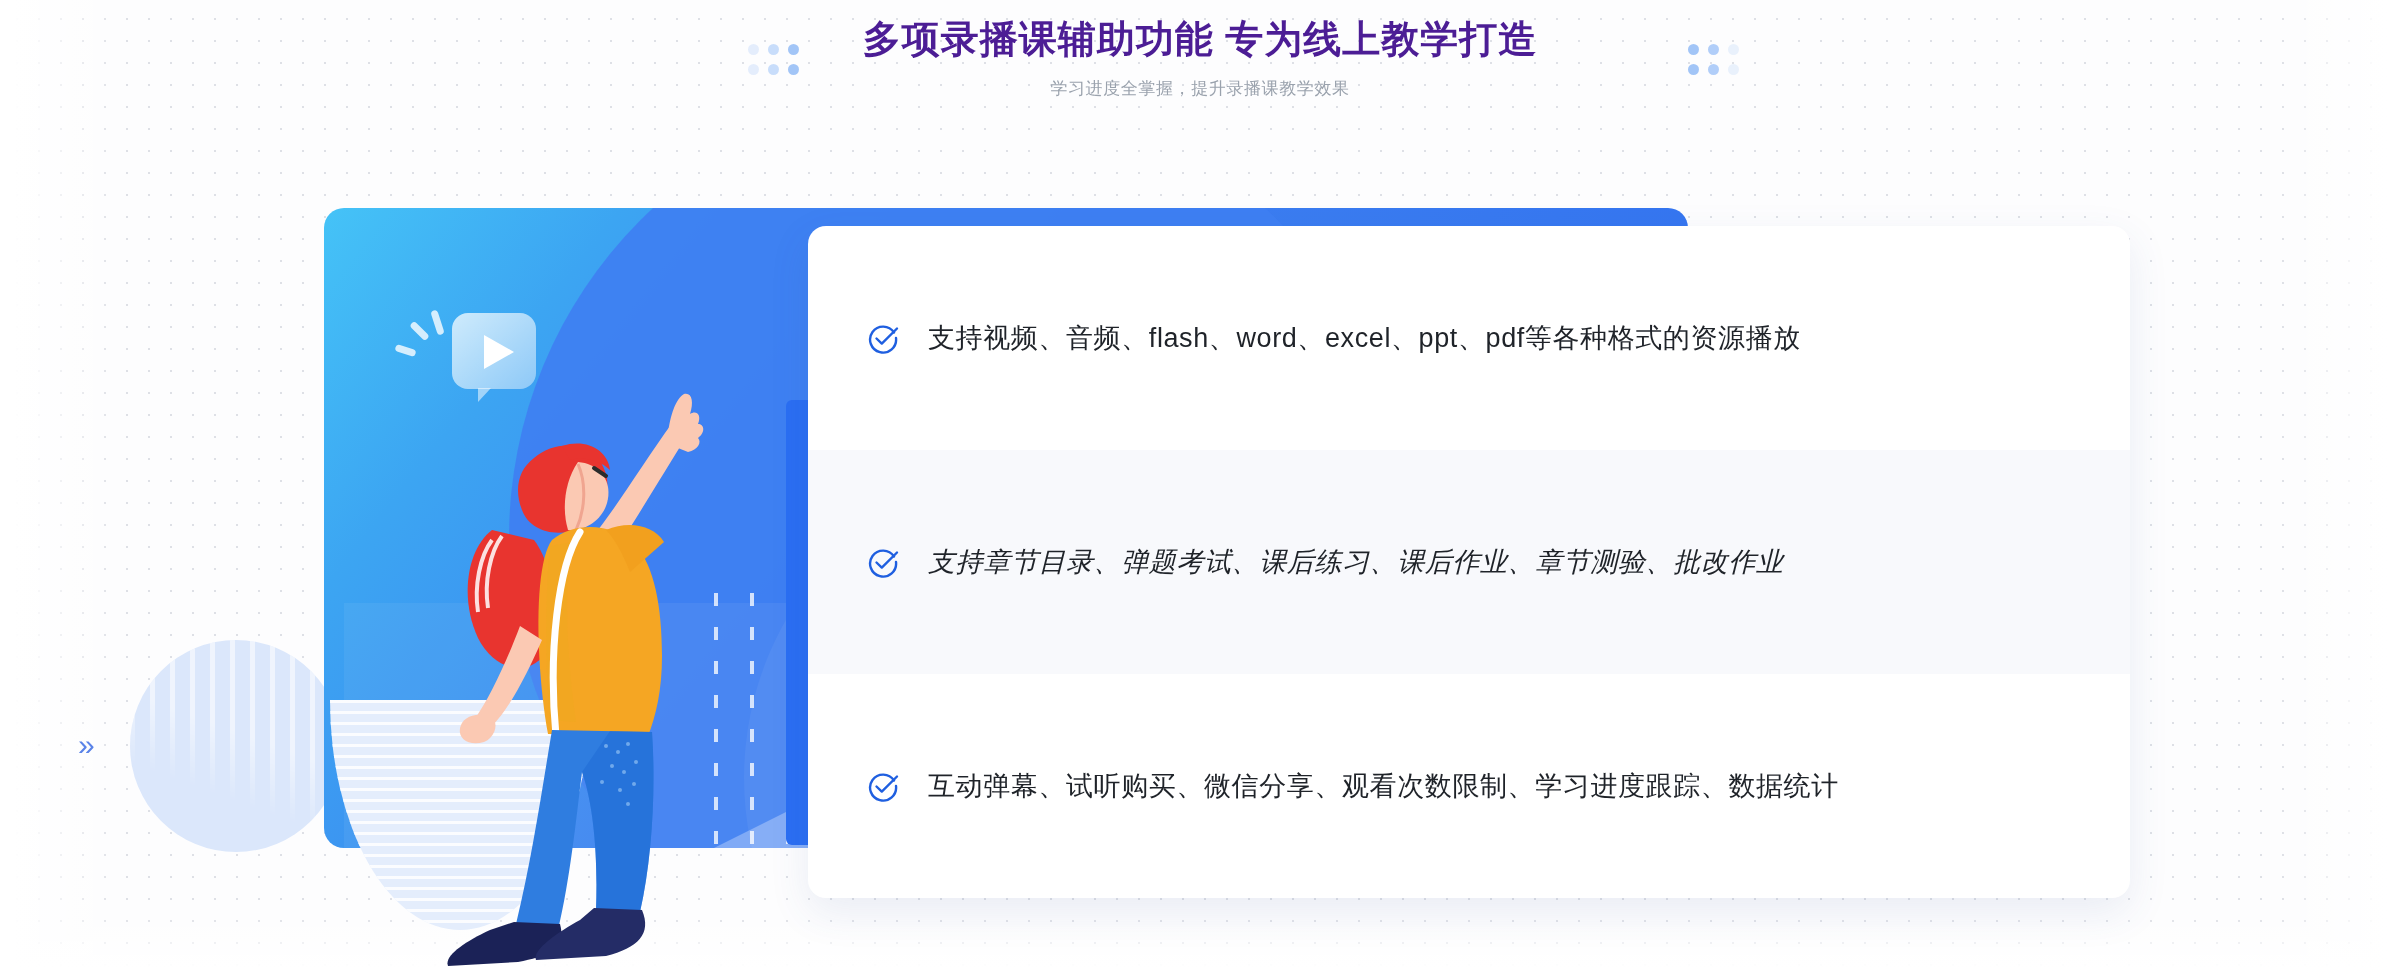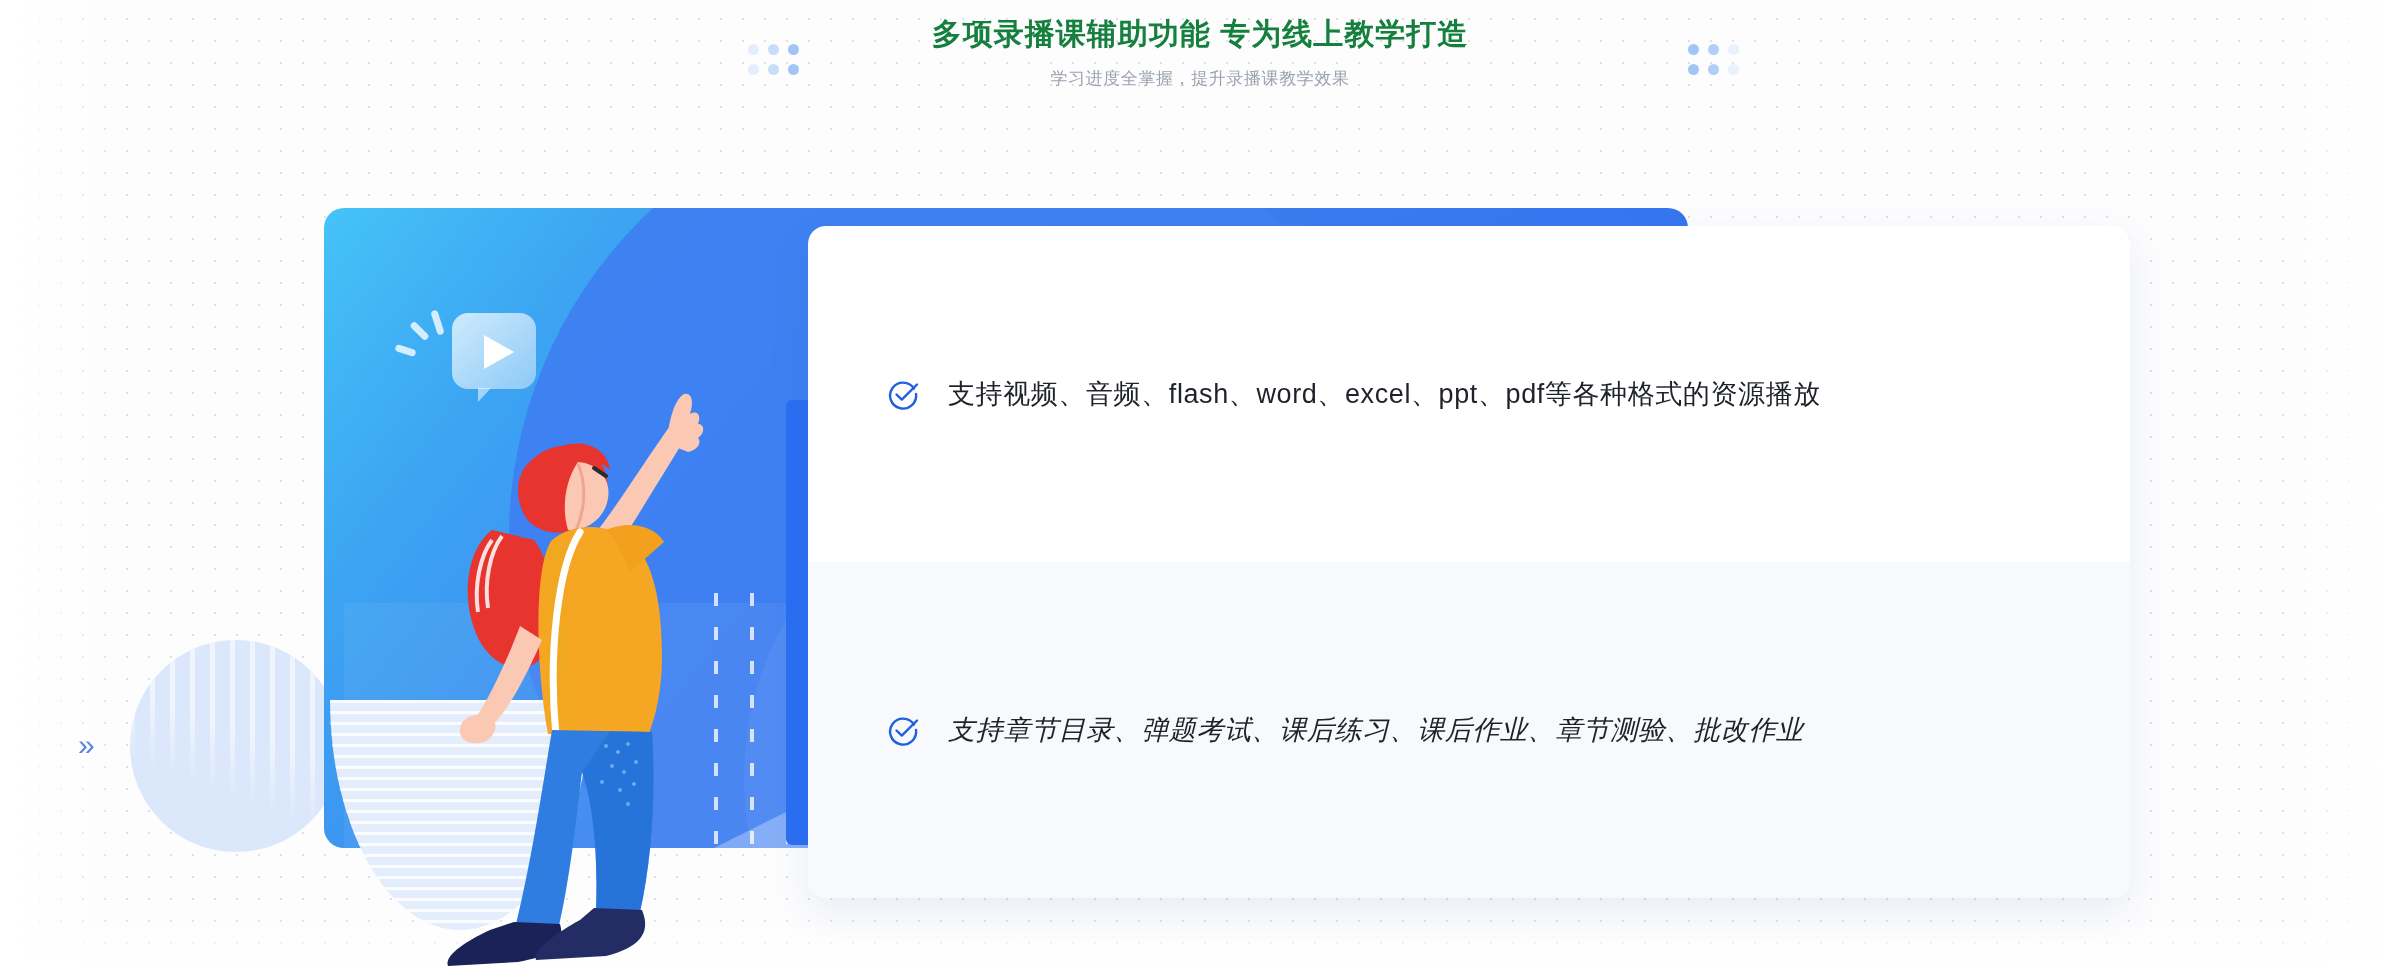--- a/index.html
+++ b/index.html
@@ -47,23 +47,23 @@
 
   
   .header {
     position: absolute;
     left: 0; right: 0;
     top: 14px;
     text-align: center;
     z-index: 6;
   }
   .title {
-    font-size: 30px;
+    font-size: 38px;
     font-weight: 700;
-    color: #15803d;
+    color: #4c1d95;
     letter-spacing: 1px;
     line-height: 1.35;
     margin: 0;
     white-space: nowrap;
   }
   .subtitle {
     font-size: 17px;
     color: #9aa2ad;
     letter-spacing: .6px;
     margin: 12px 0 0 0;
@@ -244,21 +244,21 @@
     border-radius: 18px;
     box-shadow: 0 14px 40px rgba(60, 90, 160, .10);
     z-index: 5;
     overflow: hidden;
   }
   .feature-list { display: flex; flex-direction: column; height: 100%; }
   .feature-row {
     flex: 1;
     display: flex;
     align-items: center;
-    padding-left: 78px;
+    padding-left: 58px;
     box-sizing: border-box;
   }
   .feature-row.highlight { background: #f8f9fc; font-style: italic; }
   .check-icon { flex: 0 0 auto; margin-right: 28px; display: block; }
   .feature-text {
     font-size: 27px;
     color: #1f2329;
     letter-spacing: .6px;
     white-space: nowrap;
   }
@@ -406,17 +406,24 @@
 
       <div class="feature-row highlight">
         <svg class="check-icon" width="34" height="34" viewBox="0 0 34 34">
           <path d="M28 11.5 A13 13 0 1 0 30 17" fill="none" stroke="#1f5fe0" stroke-width="2.4" stroke-linecap="round"></path>
           <path d="M10.5 17.5 L15.8 22.6 L31 7.5" fill="none" stroke="#1f5fe0" stroke-width="2.4" stroke-linecap="round" stroke-linejoin="round"></path>
         </svg>
         <span class="feature-text">支持章节目录、弹题考试、课后练习、课后作业、章节测验、批改作业</span>
       </div>
 
 
+      <div class="feature-row">
+        <svg class="check-icon" width="34" height="34" viewBox="0 0 34 34">
+          <path d="M28 11.5 A13 13 0 1 0 30 17" fill="none" stroke="#1f5fe0" stroke-width="2.4" stroke-linecap="round"></path>
+          <path d="M10.5 17.5 L15.8 22.6 L31 7.5" fill="none" stroke="#1f5fe0" stroke-width="2.4" stroke-linecap="round" stroke-linejoin="round"></path>
+        </svg>
+        <span class="feature-text">互动弹幕、试听购买、微信分享、观看次数限制、学习进度跟踪、数据统计</span>
+      </div>
 
     </div>
   </div>
 
 </div>
 
 </body></html>

